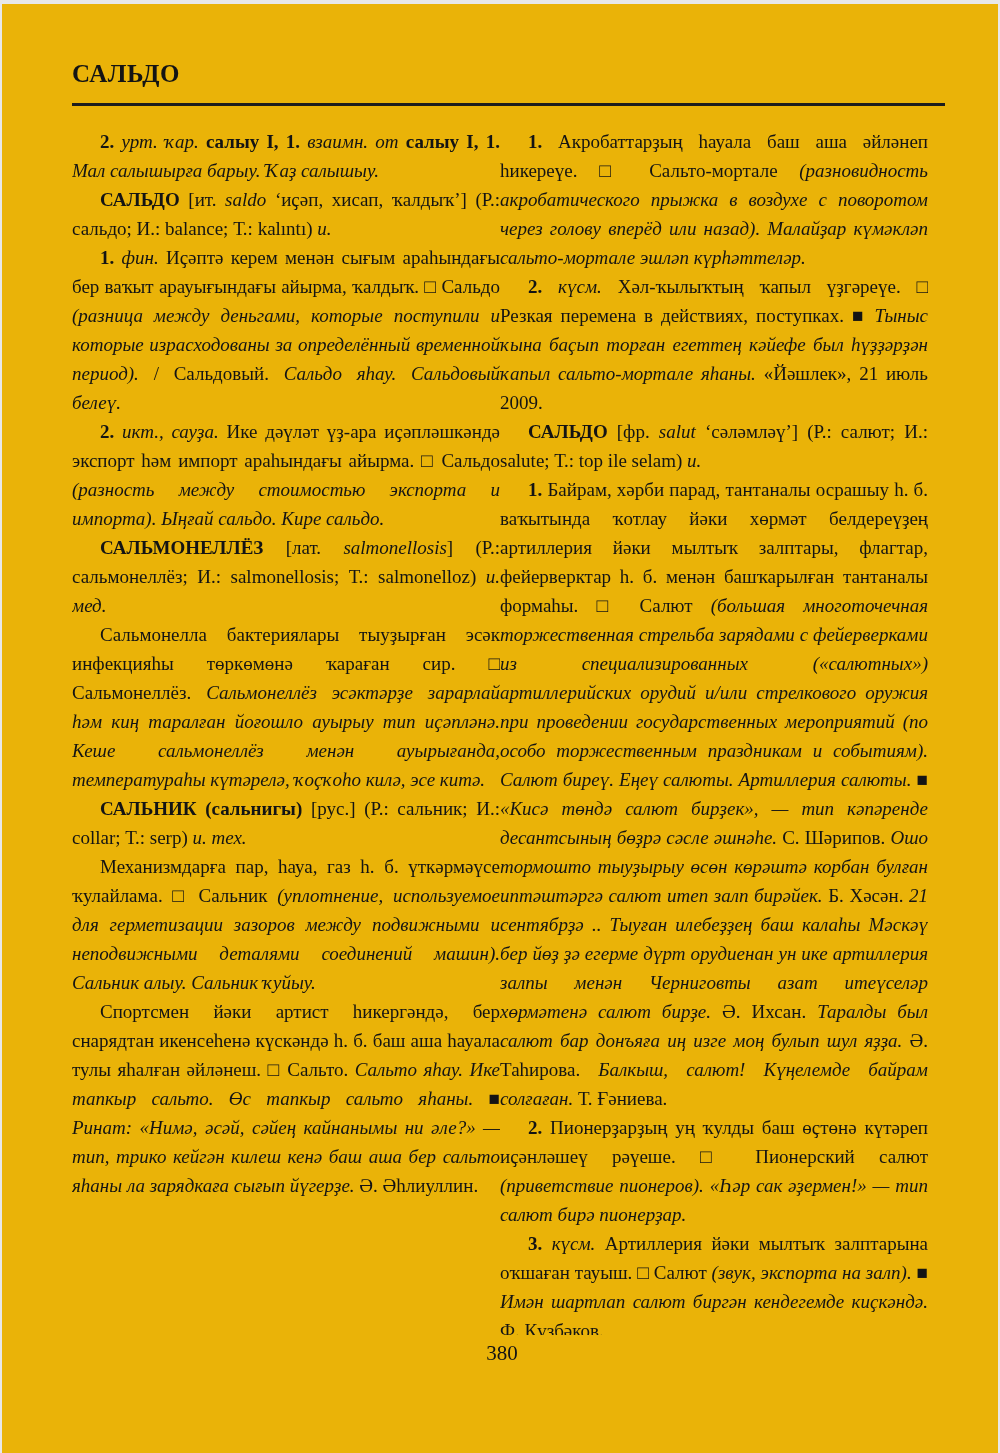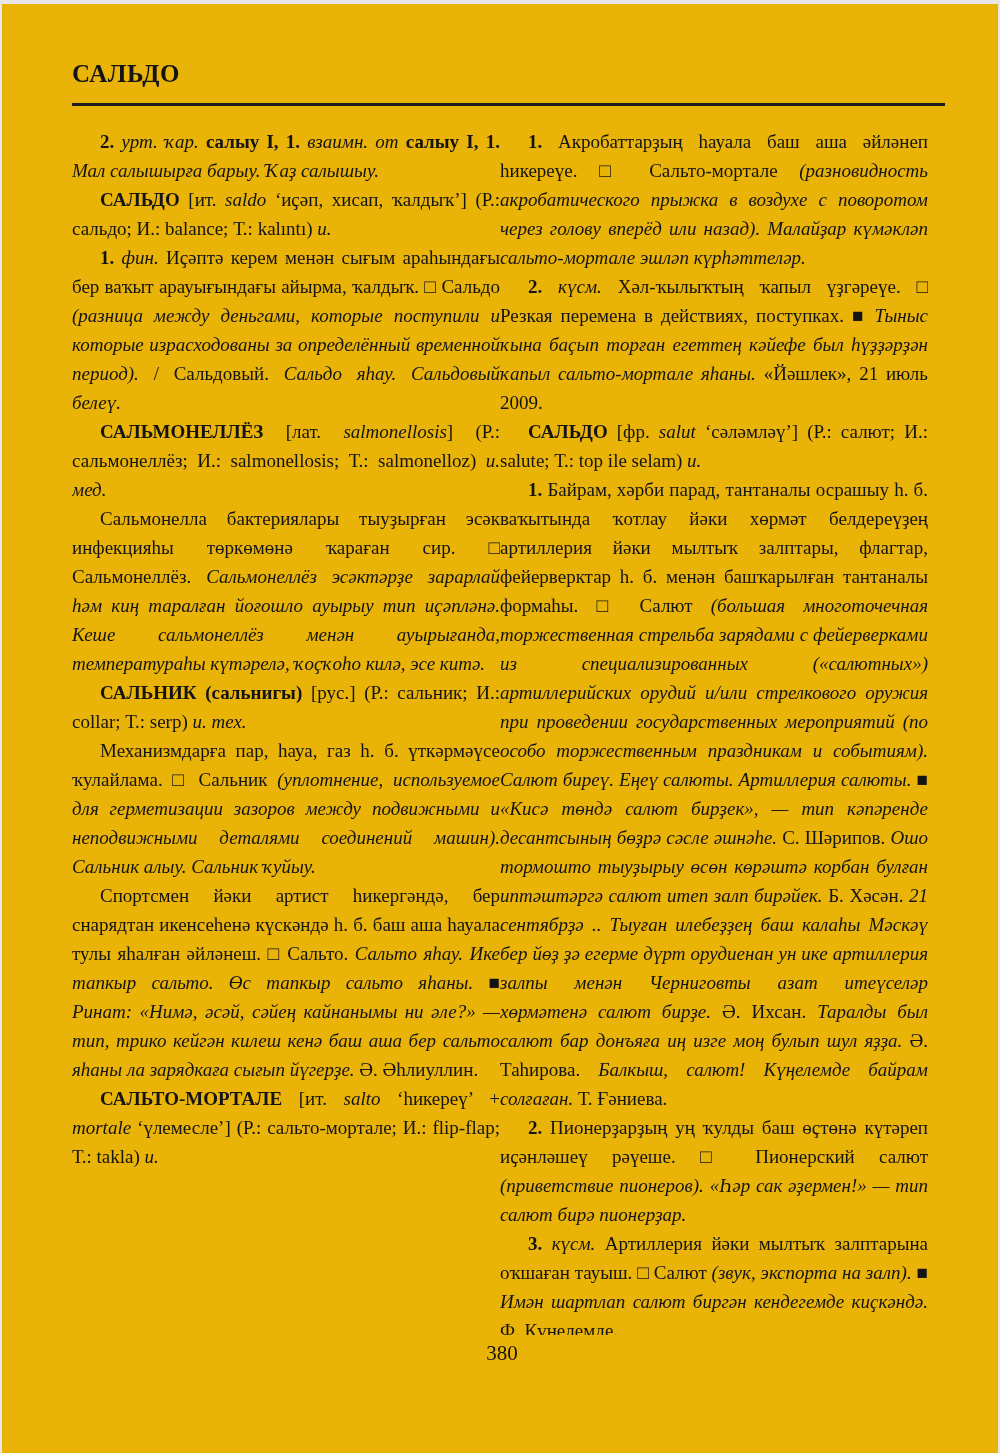--- a/index.html
+++ b/index.html
@@ -43,30 +43,30 @@
 <body>
 
 <div class="page">
   <div class="running-head">САЛЬДО</div>
   <div class="head-rule"></div>
   <div class="columns">
     <div class="col">
         <p class="para"><span class="b">2. </span><span class="i">урт. ҡар. </span><span class="b">салыу I, 1. </span><span class="i">взаимн. от </span><span class="b">салыу I, 1. </span><span class="i">Мал салышырға барыу. Ҡаҙ салышыу.</span></p>
         <p class="para"><span class="b">САЛЬДО </span><span>[ит. </span><span class="i">saldo </span><span>‘иҫәп, хисап, ҡалдыҡ’] (Р.: сальдо; И.: balance; Т.: kalıntı) </span><span class="i">и.</span></p>
         <p class="para"><span class="b">1. </span><span class="i">фин. </span><span>Иҫәптә керем менән сығым араһындағы бер ваҡыт арауығындағы айырма, ҡалдыҡ. □ Сальдо </span><span class="i">(разница между деньгами, которые поступили и которые израсходованы за определённый временной период). </span><span>/ Сальдовый. </span><span class="i">Сальдо яһау. Сальдовый белеү.</span></p>
+        <p class="para"><span class="b">2. </span><span class="i">икт., сауҙа. </span><span>Ике дәүләт үҙ-ара иҫәпләшкәндә экспорт һәм импорт араһындағы айырма. □ Сальдо </span><span class="i">(разность между стоимостью экспорта и импорта). Ыңғай сальдо. Кире сальдо.</span></p>
         <p class="para"><span class="b">САЛЬМОНЕЛЛЁЗ </span><span>[лат. </span><span class="i">salmonellosis</span><span>] (Р.: сальмонеллёз; И.: salmonellosis; Т.: salmonelloz) </span><span class="i">и. мед.</span></p>
         <p class="para"><span>Сальмонелла бактериялары тыуҙырған эсәк инфекцияһы төркөмөнә ҡараған сир. □ Сальмонеллёз. </span><span class="i">Сальмонеллёз эсәктәрҙе зарарлай һәм киң таралған йоғошло ауырыу тип иҫәпләнә. Кеше сальмонеллёз менән ауырығанда, температураһы күтәрелә, ҡоҫҡоһо килә, эсе китә.</span></p>
         <p class="para"><span class="b">САЛЬНИК (сальнигы) </span><span>[рус.] (Р.: сальник; И.: collar; Т.: serp) </span><span class="i">и. тех.</span></p>
         <p class="para"><span>Механизмдарға пар, һауа, газ һ. б. үткәрмәүсе ҡулайлама. □ Сальник </span><span class="i">(уплотнение, используемое для герметизации зазоров между подвижными и неподвижными деталями соединений машин). Сальник алыу. Сальник ҡуйыу.</span></p>
         <p class="para"><span>Спортсмен йәки артист һикергәндә, бер снарядтан икенсеһенә күскәндә һ. б. баш аша һауала тулы яһалған әйләнеш. □ Сальто. </span><span class="i">Сальто яһау. Ике тапкыр сальто. Өс тапкыр сальто яһаны. </span><span>■ </span><span class="i">Ринат: «Нимә, әсәй, сәйең кайнанымы ни әле?» — тип, трико кейгән килеш кенә баш аша бер сальто яһаны ла зарядкаға сығып йүгерҙе. </span><span>Ә. Әһлиуллин.</span></p>
-        <p class="para"><span class="b">САЛЬТО-МОРТАЛЕ </span><span>[ит. </span><span class="i">salto </span><span>‘һикереү’ + </span><span class="i">mortale </span><span>‘үлемесле’] (Р.: сальто-мортале; И.: flip-flap; Т.: takla) </span><span class="i">и.</span></p>
       </div>
     <div class="col">
         <p class="para"><span class="b">1. </span><span>Акробаттарҙың һауала баш аша әйләнеп һикереүе. □ Сальто-мортале </span><span class="i">(разновидность акробатического прыжка в воздухе с поворотом через голову вперёд или назад). Малайҙар күмәкләп сальто-мортале эшләп күрһәттеләр.</span></p>
         <p class="para"><span class="b">2. </span><span class="i">күсм. </span><span>Хәл-ҡылыҡтың ҡапыл үҙгәреүе. □ Резкая перемена в действиях, поступках. ■ </span><span class="i">Тыныс ҡына баҫып торған егеттең кәйефе был һүҙҙәрҙән ҡапыл сальто-мортале яһаны. </span><span>«Йәшлек», 21 июль 2009.</span></p>
         <p class="para"><span class="b">САЛЬДО </span><span>[фр. </span><span class="i">salut </span><span>‘сәләмләү’] (Р.: салют; И.: salute; Т.: top ile selam) </span><span class="i">и.</span></p>
         <p class="para"><span class="b">1. </span><span>Байрам, хәрби парад, тантаналы осрашыу һ. б. ваҡытында ҡотлау йәки хөрмәт белдереүҙең артиллерия йәки мылтыҡ залптары, флагтар, фейерверктар һ. б. менән башҡарылған тантаналы формаһы. □ Салют </span><span class="i">(большая многоточечная торжественная стрельба зарядами с фейерверками из специализированных («салютных») артиллерийских орудий и/или стрелкового оружия при проведении государственных мероприятий (по особо торжественным праздникам и событиям). Салют биреү. Еңеү салюты. Артиллерия салюты. </span><span>■ </span><span class="i">«Кисә төндә салют бирҙек», — тип кәпәренде десантсының бөҙрә сәсле әшнәһе. </span><span>С. Шәрипов. </span><span class="i">Ошо тормошто тыуҙырыу өсөн көрәштә корбан булған иптәштәргә салют итеп залп бирәйек. </span><span>Б. Хәсән. </span><span class="i">21 сентябрҙә .. Тыуған илебеҙҙең баш калаһы Мәскәү бер йөҙ ҙә егерме дүрт орудиенан ун ике артиллерия залпы менән Черниговты азат итеүселәр хөрмәтенә салют бирҙе. </span><span>Ә. Ихсан. </span><span class="i">Таралды был салют бар донъяға иң изге моң булып шул яҙҙа. </span><span>Ә. Таһирова. </span><span class="i">Балкыш, салют! Күңелемде байрам солғаған. </span><span>Т. Ғәниева.</span></p>
         <p class="para"><span class="b">2. </span><span>Пионерҙарҙың уң ҡулды баш өҫтөнә күтәреп иҫәнләшеү рәүеше. □ Пионерский салют </span><span class="i">(приветствие пионеров). «Һәр сак әҙермен!» — тип салют бирә пионерҙар.</span></p>
-        <p class="para"><span class="b">3. </span><span class="i">күсм. </span><span>Артиллерия йәки мылтыҡ залптарына оҡшаған тауыш. □ Салют </span><span class="i">(звук, экспорта на залп). </span><span>■ </span><span class="i">Имән шартлап салют биргән кендегемде киҫкәндә. </span><span>Ф. Күңелемде.</span></p>
+        <p class="para"><span class="b">3. </span><span class="i">күсм. </span><span>Артиллерия йәки мылтыҡ залптарына оҡшаған тауыш. □ Салют </span><span class="i">(звук, экспорта на залп). </span><span>■ </span><span class="i">Имән шартлап салют биргән кендегемде киҫкәндә. </span><span>Ф. Күзбәков.</span></p>
       </div>
   </div>
   <div class="page-number">380</div>
 </div>
 
 </body></html>

